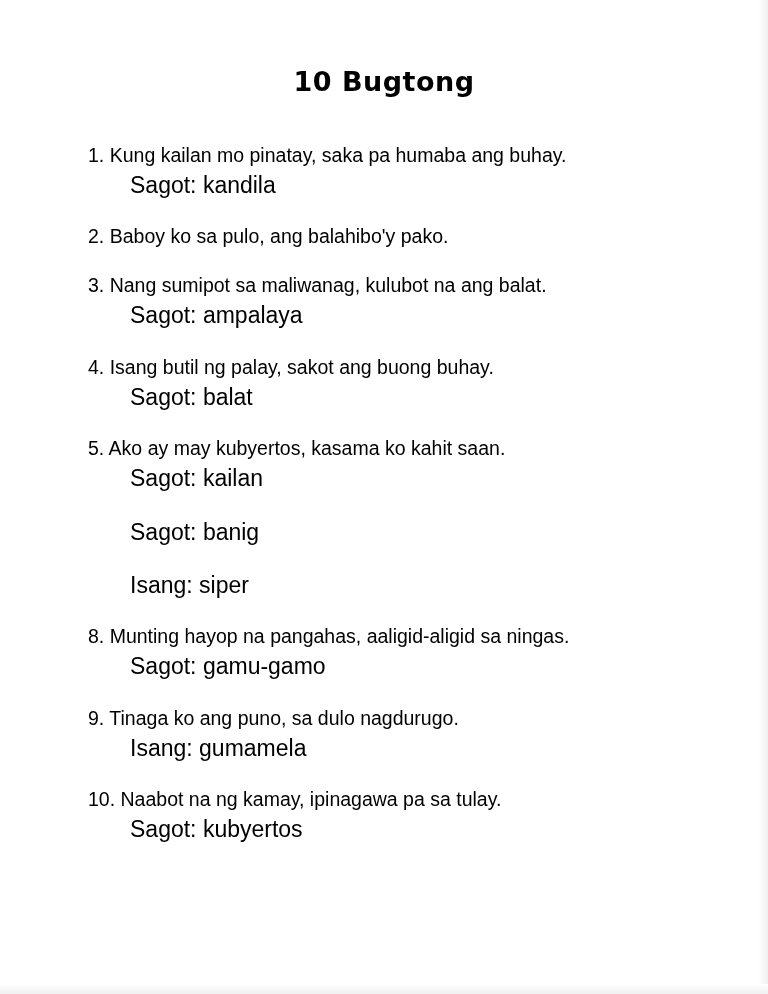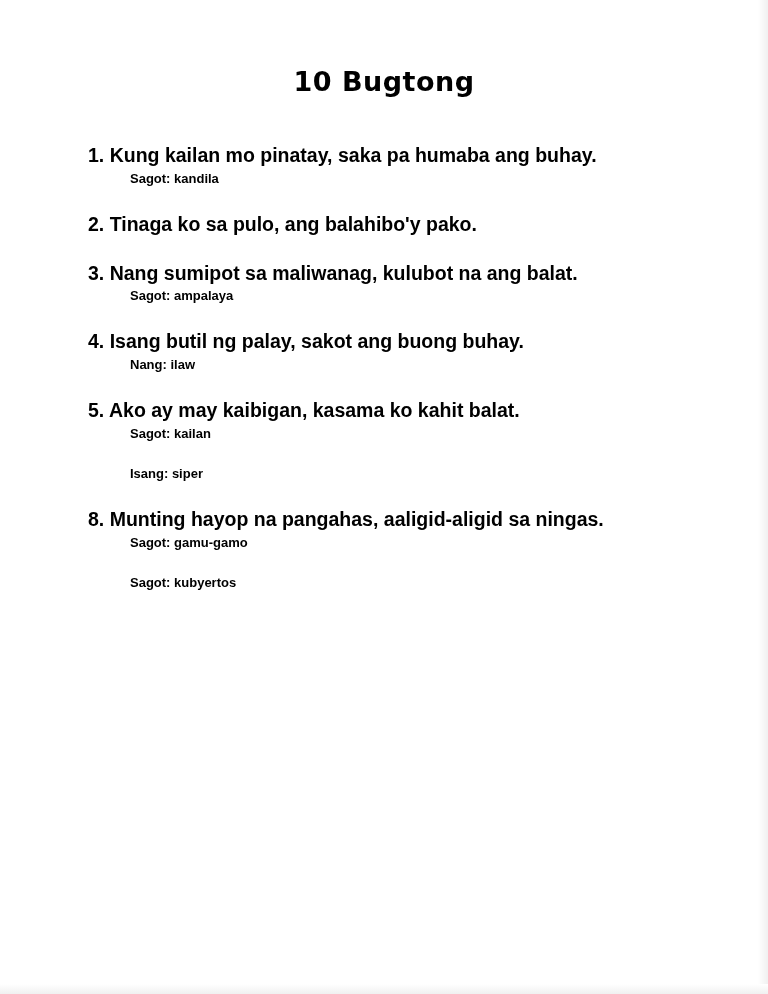--- a/index.html
+++ b/index.html
@@ -51,29 +51,28 @@
     font-family: "DejaVu Sans", sans-serif;
   }
   .riddle-list {
     margin: 0;
     padding: 46px 0 0 0;
     list-style: none;
   }
   .riddle {
     padding: 0 40px 0 88px;
     margin-bottom: 24px;
-    font-weight: bold;
   }
   .riddle-question {
     font-size: 19.5px;
     line-height: 1.28;
     white-space: nowrap;
   }
   .riddle-answer {
-    font-size: 13px;
+    font-size: 23px;
     line-height: 1.28;
     padding-left: 42px;
     margin-top: 3px;
     white-space: nowrap;
   }
 </style>
 </head>
 <body>
 
 <div class="page">
@@ -86,65 +85,77 @@
       <div class="riddle-question">
         <span>1.</span>
         <span>Kung kailan mo pinatay, saka pa humaba ang buhay.</span>
       </div>
       <div class="riddle-answer">Sagot: kandila</div>
     </li>
 
     <li class="riddle">
       <div class="riddle-question">
         <span>2.</span>
-        <span>Tinaga ko sa pulo, ang balahibo'y pako.</span>
+        <span>Baboy ko sa pulo, ang balahibo'y pako.</span>
       </div>
     </li>
 
     <li class="riddle">
       <div class="riddle-question">
         <span>3.</span>
         <span>Nang sumipot sa maliwanag, kulubot na ang balat.</span>
       </div>
       <div class="riddle-answer">Sagot: ampalaya</div>
     </li>
 
     <li class="riddle">
       <div class="riddle-question">
         <span>4.</span>
         <span>Isang butil ng palay, sakot ang buong buhay.</span>
       </div>
-      <div class="riddle-answer">Nang: ilaw</div>
+      <div class="riddle-answer">Sagot: balat</div>
     </li>
 
     <li class="riddle">
       <div class="riddle-question">
         <span>5.</span>
-        <span>Ako ay may kaibigan, kasama ko kahit balat.</span>
+        <span>Ako ay may kubyertos, kasama ko kahit saan.</span>
       </div>
       <div class="riddle-answer">Sagot: kailan</div>
     </li>
 
     <li class="riddle">
+      <div class="riddle-answer">Sagot: banig</div>
     </li>
 
     <li class="riddle">
       <div class="riddle-answer">Isang: siper</div>
     </li>
 
     <li class="riddle">
       <div class="riddle-question">
         <span>8.</span>
         <span>Munting hayop na pangahas, aaligid-aligid sa ningas.</span>
       </div>
       <div class="riddle-answer">Sagot: gamu-gamo</div>
     </li>
 
     <li class="riddle">
+      <div class="riddle-question">
+        <span>9.</span>
+        <span>Tinaga ko ang puno, sa dulo nagdurugo.</span>
+      </div>
+      <div class="riddle-answer">Isang: gumamela</div>
+    </li>
+
+    <li class="riddle">
+      <div class="riddle-question">
+        <span>10.</span>
+        <span>Naabot na ng kamay, ipinagawa pa sa tulay.</span>
+      </div>
       <div class="riddle-answer">Sagot: kubyertos</div>
     </li>
-
 
   </ol>
 
   <div class="edge-right"></div>
   <div class="edge-bottom"></div>
 </div>
 
 </body></html>

